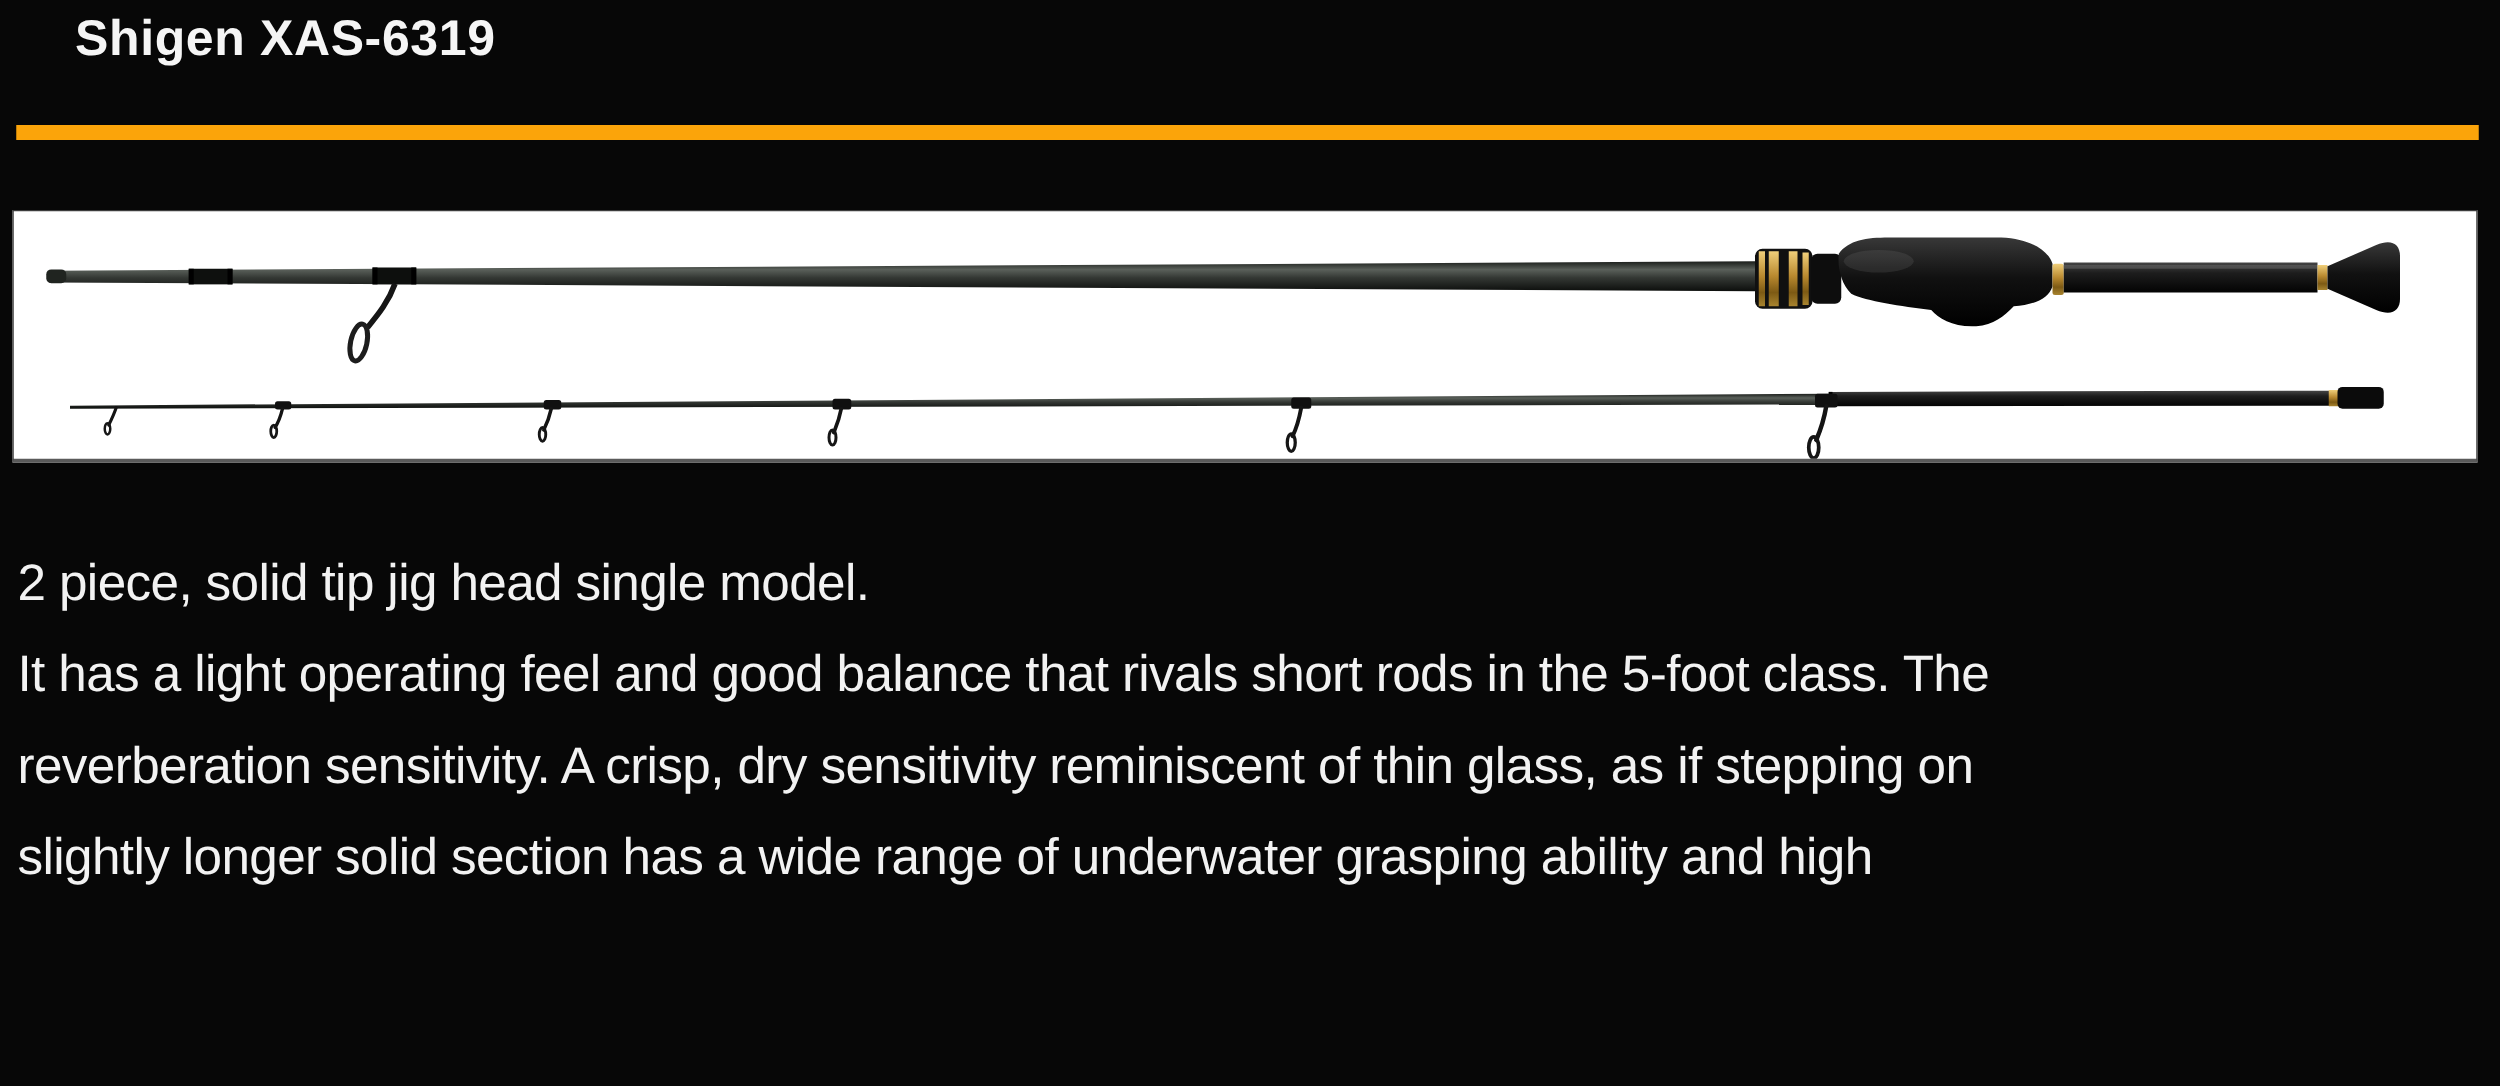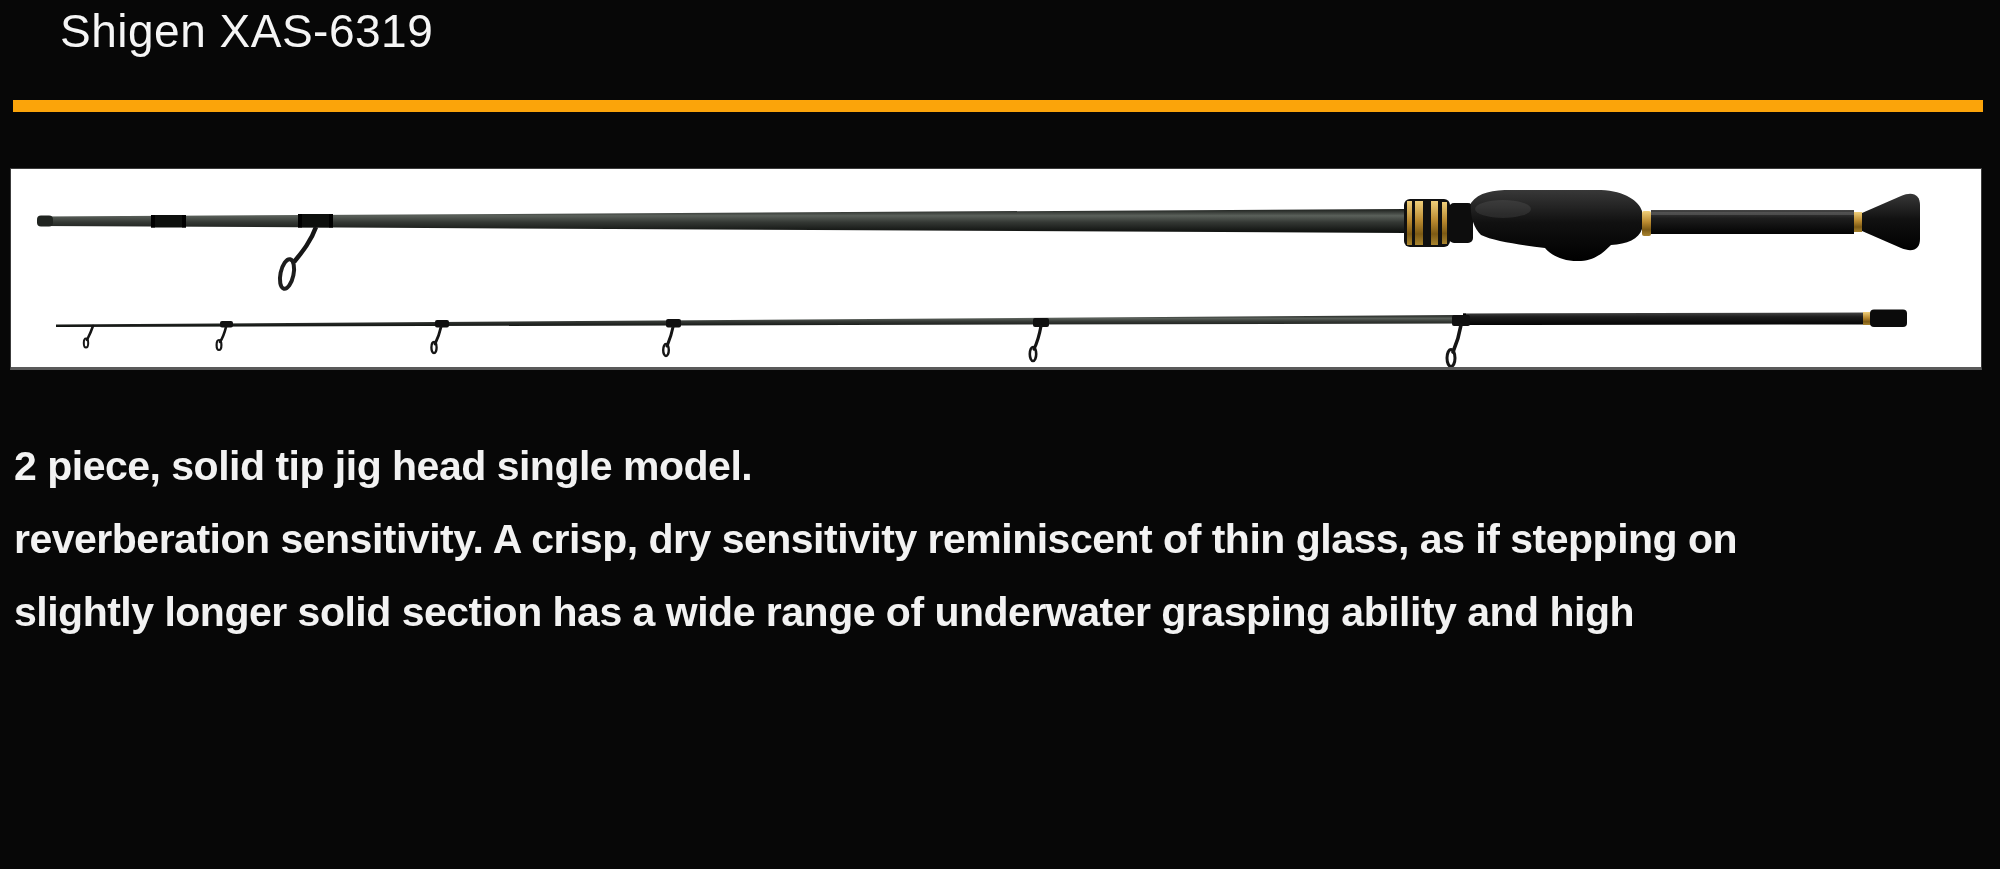--- a/index.html
+++ b/index.html
@@ -7,22 +7,22 @@
   body {
     width: 2000px; height: 869px;
     position: relative;
     overflow: hidden;
     font-family: "Liberation Sans", sans-serif;
   }
   .page-title {
     position: absolute;
     left: 60px; top: 0px;
     height: 62px; line-height: 62px;
-    font-size: 46px;
-    font-weight: 400;
+    font-size: 40px;
+    font-weight: 700;
     letter-spacing: 0.5px;
     color: #f5f5f5;
     white-space: nowrap;
   }
   .accent-bar {
     position: absolute;
     left: 13px; top: 100px;
     width: 1970px; height: 12px;
     background: #fba40a;
   }
@@ -36,21 +36,21 @@
   }
   .product-banner svg { display: block; }
   .description {
     position: absolute;
     left: 14px; top: 430px;
     font-size: 41px;
     line-height: 73px;
     letter-spacing: -0.5px;
     color: #f2f2f2;
   }
-  .description .line { white-space: nowrap; font-weight: bold; }
+  .description .line { white-space: nowrap; }
 </style>
 </head>
 <body>
 
 <h1 class="page-title">Shigen XAS-6319</h1>
 
 <div class="accent-bar"></div>
 
 <div class="product-banner">
   <svg width="1970" height="198" viewBox="0 0 1970 198">
@@ -174,15 +174,16 @@
           <path d="M 1450,156 C 1448,168 1445,176 1442,183" fill="none" stroke="#141414" stroke-width="3.6"></path>
           <ellipse cx="1440" cy="189" rx="4" ry="8.5" fill="none" stroke="#161616" stroke-width="3"></ellipse>
         </g>
       </g>
     </g>
   </svg>
 </div>
 
 <div class="description">
   <div class="line">2 piece, solid tip jig head single model.</div>
+  <div class="line">It has a light operating feel and good balance that rivals short rods in the 5-foot class. The</div>
   <div class="line">reverberation sensitivity. A crisp, dry sensitivity reminiscent of thin glass, as if stepping on</div>
   <div class="line">slightly longer solid section has a wide range of underwater grasping ability and high</div>
 </div>
 
 </body></html>

